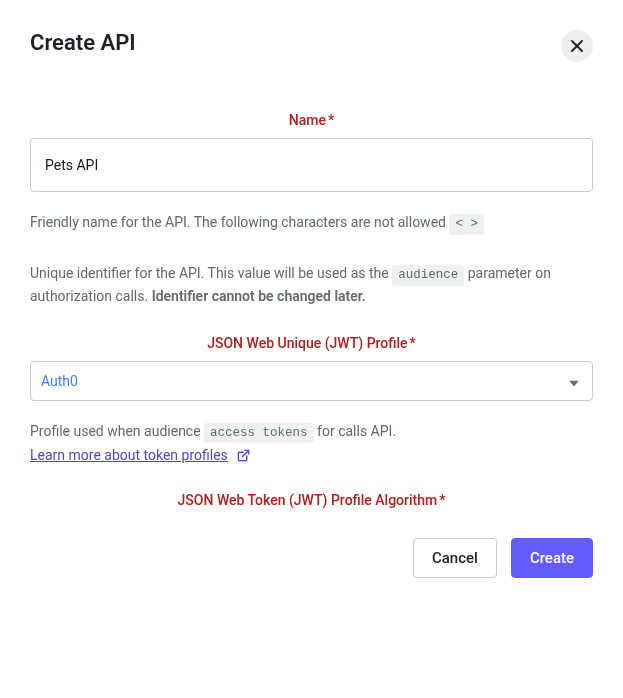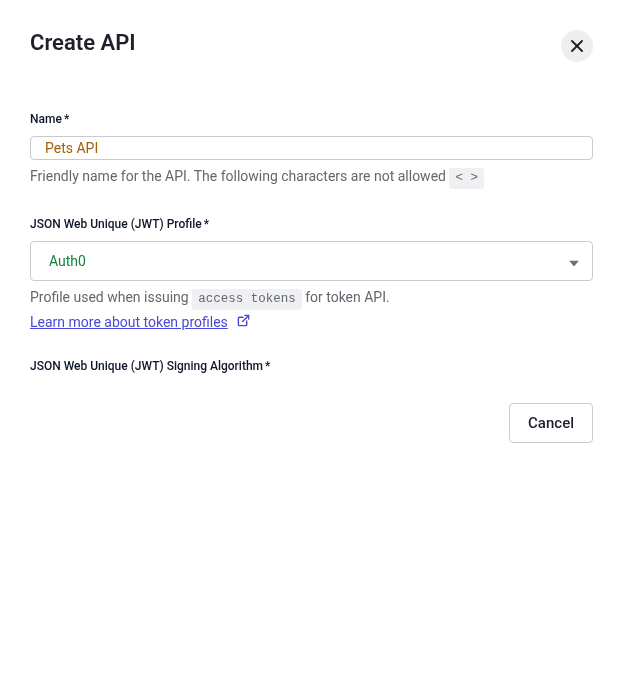--- a/index.html
+++ b/index.html
@@ -37,85 +37,87 @@
       justify-content: center;
       cursor: pointer;
       font-size: 16px;
       color: #1e212a;
     }
     .form-group {
       margin-bottom: 28px;
     }
     .form-label {
       display: block;
-      font-size: 12px;
+      font-size: 14px;
       font-weight: 500;
-      color: #0f172a;
+      color: #b91c1c;
       margin-bottom: 10px;
+      text-align: center;
     }
     .required {
       margin-left: 2px;
     }
     .text-input {
       width: 100%;
-      padding: 3px 14px;
+      padding: 18px 14px;
       border: 1px solid #c9cace;
       border-radius: 4px;
       font-size: 14px;
-      color: #a16207;
+      color: #0f172a;
       font-family: inherit;
     }
     .select-wrapper {
       position: relative;
       width: 100%;
     }
     .select-input {
       width: 100%;
-      padding: 11px 18px;
+      padding: 11px 10px;
       border: 1px solid #c9cace;
       border-radius: 4px;
       font-size: 14px;
-      color: #15803d;
+      color: #3b82f6;
       background: #fff;
       appearance: none;
       font-family: inherit;
       cursor: pointer;
     }
     .select-caret {
       position: absolute;
       right: 14px;
       top: 50%;
       transform: translateY(-50%);
       pointer-events: none;
       color: #6e6e78;
     }
     .help-text {
       font-size: 14px;
       color: #65676e;
-      margin-top: 6px;
+      margin-top: 20px;
       line-height: 1.5;
     }
     .help-text strong {
       font-weight: 600;
       color: #65676e;
     }
     .code-pill {
       display: inline-block;
       background: #eff0f2;
       padding: 1px 6px;
       border-radius: 3px;
       font-family: "SFMono-Regular", Consolas, "Liberation Mono", Menlo, monospace;
       font-size: 12.5px;
       color: #65676e;
     }
     .link {
       color: #4a47d5;
       text-decoration: underline;
       font-size: 14px;
       display: inline-flex;
+      align-items: center;
       gap: 9px;
       margin-top: 4px;
     }
     .link-icon {
       width: 13px;
       height: 13px;
     }
     .footer {
       display: flex;
       justify-content: flex-end;
@@ -159,50 +161,54 @@
     <span>Name</span><span class="required">*</span>
   </label>
   <input type="text" class="text-input" value="Pets API" style="">
   <p class="help-text">
     <span>Friendly name for the API. The following characters are not allowed </span>
     <span class="code-pill">&lt; &gt;</span>
   </p>
 </div>
 
 <div class="form-group">
+  <p class="help-text">
+    <span>Unique identifier for the API. This value will be used as the </span><span class="code-pill">audience</span><span> parameter on authorization calls. </span><strong>Identifier cannot be changed later.</strong>
+  </p>
 </div>
 
 <div class="form-group">
   <label class="form-label">
     <span>JSON Web Unique (JWT) Profile</span><span class="required">*</span>
   </label>
   <div class="select-wrapper">
     <select class="select-input">
       <option>Auth0</option>
     </select>
     <span class="select-caret">
       <svg width="10" height="6" viewBox="0 0 10 6" fill="currentColor">
           <path d="M0 0 L5 6 L10 0 Z"></path>
         </svg>
     </span>
   </div>
   <p class="help-text">
-    <span>Profile used when issuing </span><span class="code-pill">access tokens</span><span> for token API.</span>
+    <span>Profile used when audience </span><span class="code-pill">access tokens</span><span> for calls API.</span>
   </p>
   <a href="#" class="link">
     <span>Learn more about token profiles</span>
     <svg class="link-icon" viewBox="0 0 14 14" fill="none" stroke="currentColor" stroke-width="1.5" stroke-linecap="round" stroke-linejoin="round">
       <path d="M10.5 7.5v4a1 1 0 0 1-1 1h-7a1 1 0 0 1-1-1v-7a1 1 0 0 1 1-1h4"></path>
       <path d="M8.5 1.5h4v4"></path>
       <path d="M12.5 1.5L6 8"></path>
     </svg>
   </a>
 </div>
 
 <div class="form-group">
   <label class="form-label">
-    <span>JSON Web Unique (JWT) Signing Algorithm</span><span class="required">*</span>
+    <span>JSON Web Token (JWT) Profile Algorithm</span><span class="required">*</span>
   </label>
 </div>
 
 <div class="footer">
   <button class="btn btn-secondary">Cancel</button>
+  <button class="btn btn-primary">Create</button>
 </div>
 
 </body></html>

